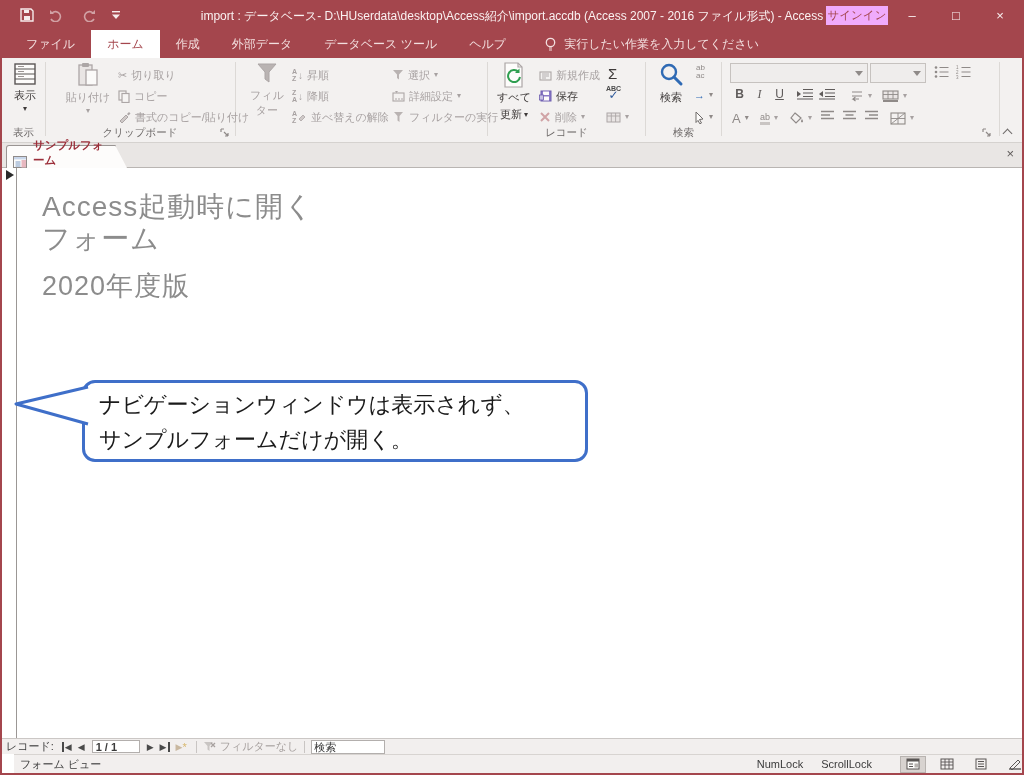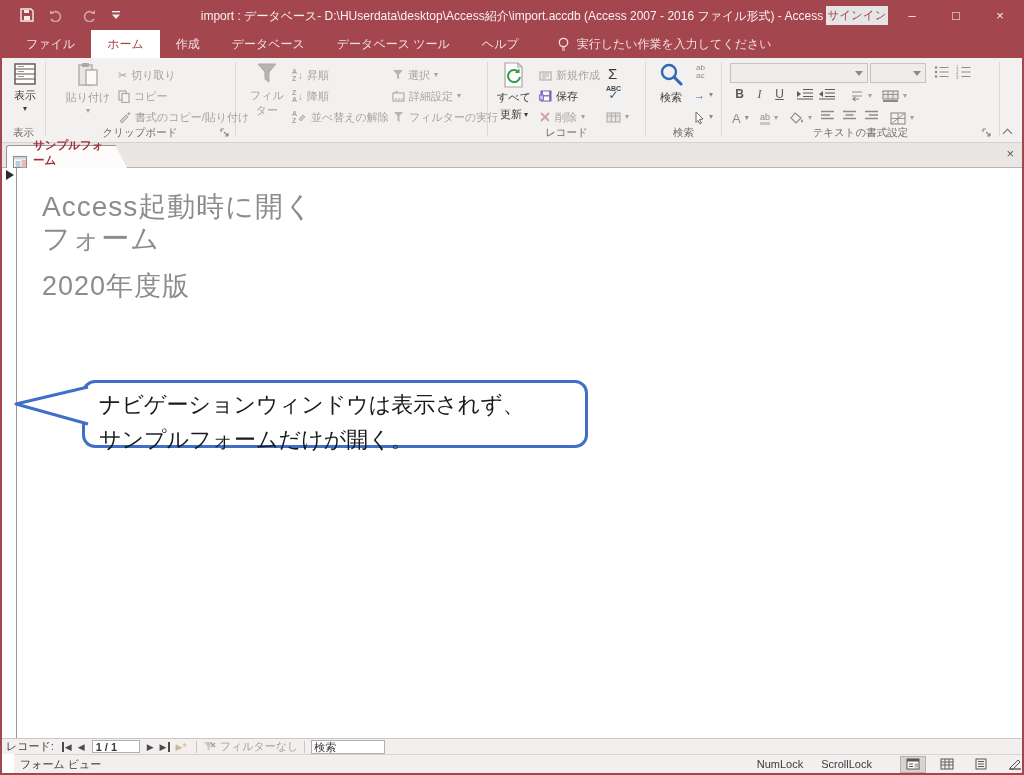--- a/index.html
+++ b/index.html
@@ -12,21 +12,21 @@
   #app{position:relative;width:1024px;height:775px;background:#fff;overflow:hidden;
        border-left:2px solid var(--red);border-right:2px solid var(--red);border-bottom:2px solid var(--red);}
   svg{display:block}
   .abs{position:absolute}
 
   
   #titlebar{position:absolute;left:0;top:0;width:100%;height:30px;background:var(--red);color:#F6ECEC;}
   .qat{position:absolute;left:18px;top:0;height:30px;display:flex;align-items:center;gap:15px;}
   .qat .dim svg{opacity:.55}
   #title-text{position:absolute;left:50%;top:8px;transform:translateX(-50%);font-size:12px;white-space:nowrap;color:#FAF1F1;}
-  #signin{position:absolute;right:134px;top:6px;width:62px;height:19px;background:#e5e5e5;color:var(--red);
+  #signin{position:absolute;right:134px;top:6px;width:62px;height:19px;background:#f0abfc;color:var(--red);
           font-size:11.5px;display:flex;align-items:center;justify-content:center;}
   .winbtns{position:absolute;right:0;top:0;height:30px;display:flex;}
   .winbtn{width:44px;height:30px;display:flex;align-items:center;justify-content:center;font-size:13px;color:#FAF1F1;}
 
   
   #tabrow{position:absolute;left:0;top:30px;width:100%;height:28px;background:var(--red);display:flex;align-items:stretch;padding-left:8px;}
   .rtab{padding:0 16px;font-size:12px;color:#F3DFDF;display:flex;align-items:center;white-space:nowrap;}
   .rtab.sel{background:#FFFFFF;color:var(--red);}
   .tellme{display:flex;align-items:center;gap:7px;margin-left:22px;font-size:12px;color:#F3DFDF;white-space:nowrap;}
 
@@ -56,21 +56,21 @@
   #doctab::after{content:"";position:absolute;right:-12px;top:-1px;width:0;height:0;
           border-bottom:23px solid #FDFCFB;border-right:12px solid transparent;}
   #doctab-close{position:absolute;right:8px;top:3px;font-size:13px;color:#5F5B5A;}
 
   
   #formarea{position:absolute;left:0;top:168px;width:100%;height:570px;background:#fff;}
   #form-vline{position:absolute;left:14px;top:0;width:1px;height:100%;background:#9B9795;}
   #rec-selector{position:absolute;left:4px;top:2px;width:0;height:0;border-left:8px solid #2B2B2B;border-top:5px solid transparent;border-bottom:5px solid transparent;}
   .heading{position:absolute;left:40px;color:var(--headgray);font-size:28px;letter-spacing:1px;white-space:nowrap;}
   #subheading{position:absolute;left:40px;color:var(--headgray);font-size:27px;letter-spacing:1px;}
-  #callout{position:absolute;left:80px;top:212px;width:506px;height:68px;background:#fff;border:3px solid var(--cblue);border-radius:13px;
+  #callout{position:absolute;left:80px;top:212px;width:506px;height:82px;background:#fff;border:3px solid var(--cblue);border-radius:13px;
            padding:4px 14px;font-size:22px;line-height:35px;color:#1A1A1A;white-space:nowrap;}
   #callout-tail{position:absolute;left:10px;top:216px;}
 
   
   #recordnav{position:absolute;left:0;top:738px;width:100%;height:16px;background:#F2EFEE;border-top:1px solid #CBC7C5;
              display:flex;align-items:center;font-size:11px;color:#3B3B3B;padding-left:4px;}
   .navtri{font-size:9px;color:#4A4A4A;margin:0 3px;display:flex;align-items:center;}
   .navbar-l{border-left:2px solid #4A4A4A;padding-left:1px;}
   .navbar-r{border-right:2px solid #4A4A4A;padding-right:1px;}
   #posbox{width:48px;height:13px;background:#fff;border:1px solid #B3AFAD;font-size:11px;font-weight:bold;padding-left:3px;margin:0 4px;display:flex;align-items:center;}
@@ -126,21 +126,21 @@
       <div class="winbtn">–</div>
       <div class="winbtn">□</div>
       <div class="winbtn">×</div>
     </div>
   </div>
 
   <div id="tabrow">
     <div class="rtab">ファイル</div>
     <div class="rtab sel">ホーム</div>
     <div class="rtab">作成</div>
-    <div class="rtab">データベース</div>
+    <div class="rtab">外部データ</div>
     <div class="rtab">データベース ツール</div>
     <div class="rtab">ヘルプ</div>
     <div class="tellme">
       <span>
         <svg width="13" height="15" viewBox="0 0 13 15">
             <circle cx="6.5" cy="5.5" r="4.2" fill="none" stroke="#F3DFDF" stroke-width="1.3"></circle>
             <path d="M5 11 h3 M5 13 h3" stroke="#F3DFDF" stroke-width="1.2"></path>
           </svg>
       </span>
       <span>実行したい作業を入力してください</span>
@@ -457,21 +457,20 @@
     </div>
     <div class="srow" style="left:888px;top:51px">
       <span>
         <svg width="16" height="13" viewBox="0 0 16 13">
             <rect x="1" y="1" width="14" height="11" fill="none" stroke="#8F8A88" stroke-width="1.1"></rect>
             <path d="M1 6.5 h14 M8 1 v11 M1 12 L15 1" stroke="#8F8A88" stroke-width=".9"></path>
           </svg>
       </span>
       <span class="dd">▾</span>
     </div>
-    <div class="glabel" style="left:720px;width:277px">テキストの書式設定</div>
     <div class="launcher" style="left:980px">
       <svg width="10" height="10" viewBox="0 0 10 10">
           <path d="M1 1 v3 M1 1 h3" stroke="#8F8A88" stroke-width="1.2" fill="none"></path>
           <path d="M4 4 l4 4 M8 8 v-3 M8 8 h-3" stroke="#8F8A88" stroke-width="1.2" fill="none"></path>
         </svg>
     </div>
 
     <div class="chevup"></div>
   </div>
 

